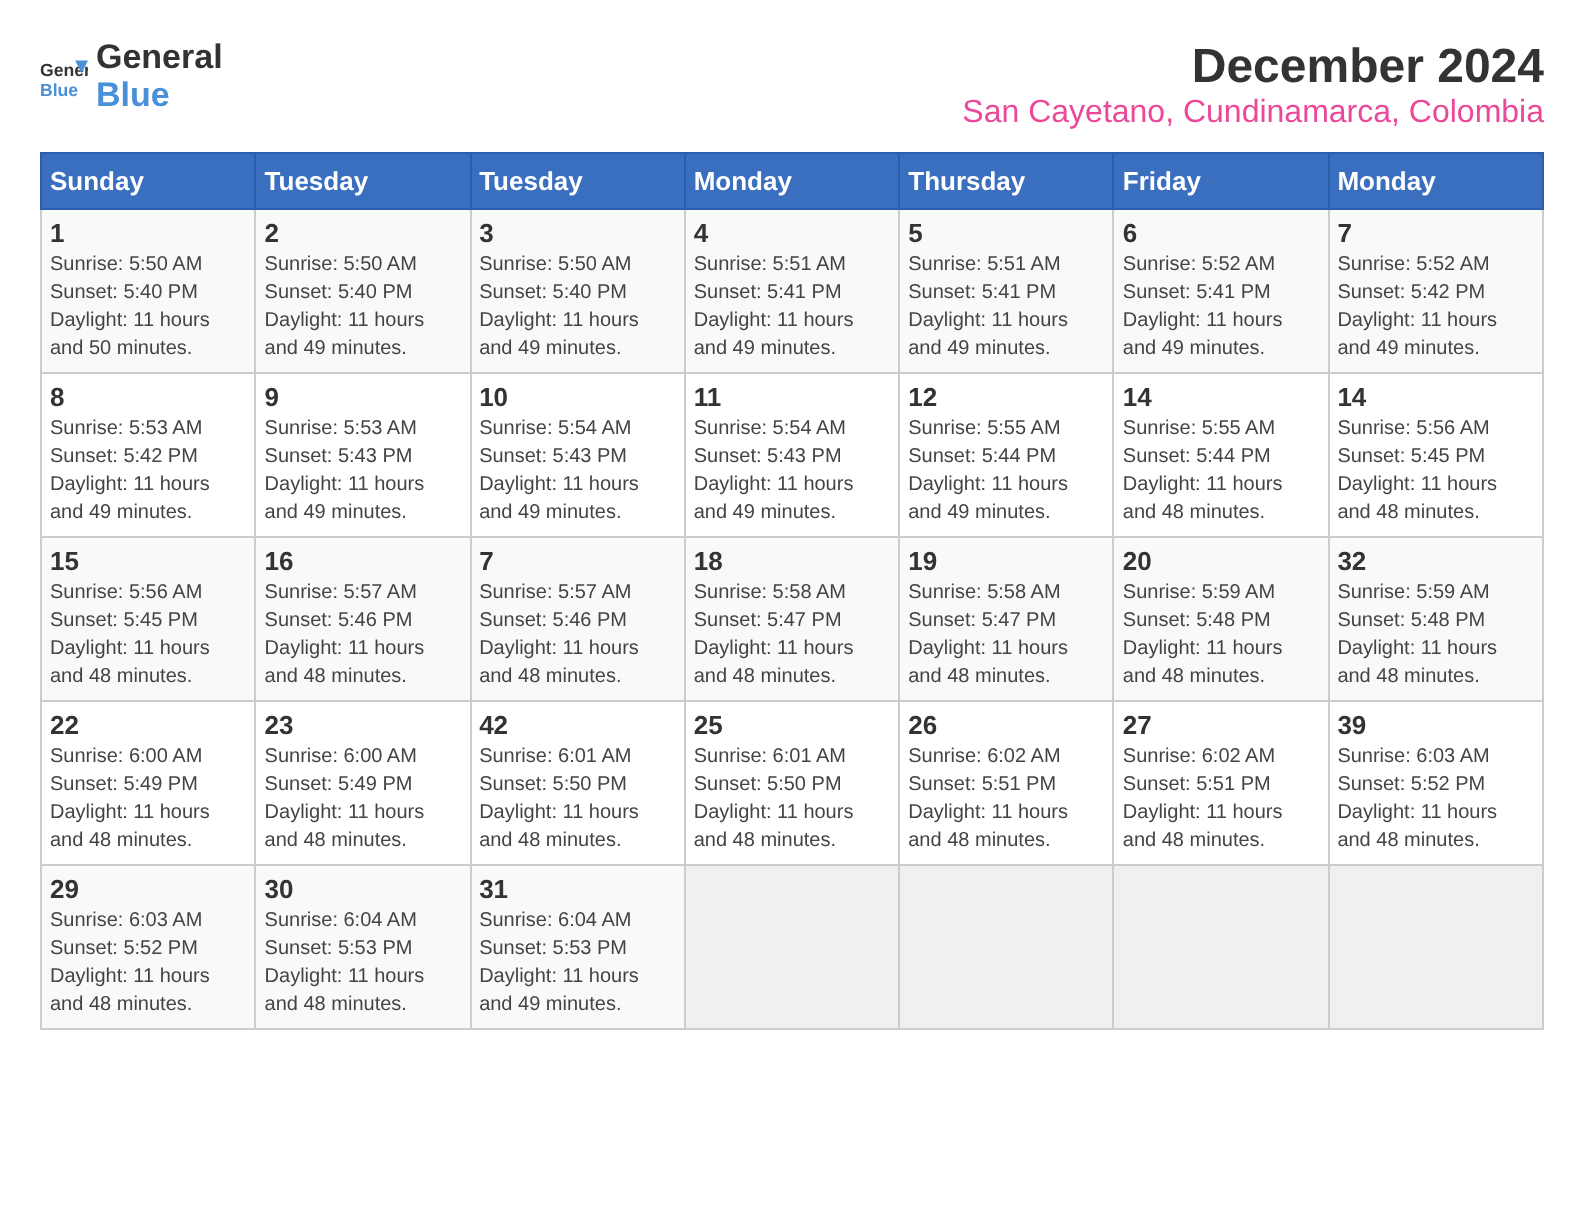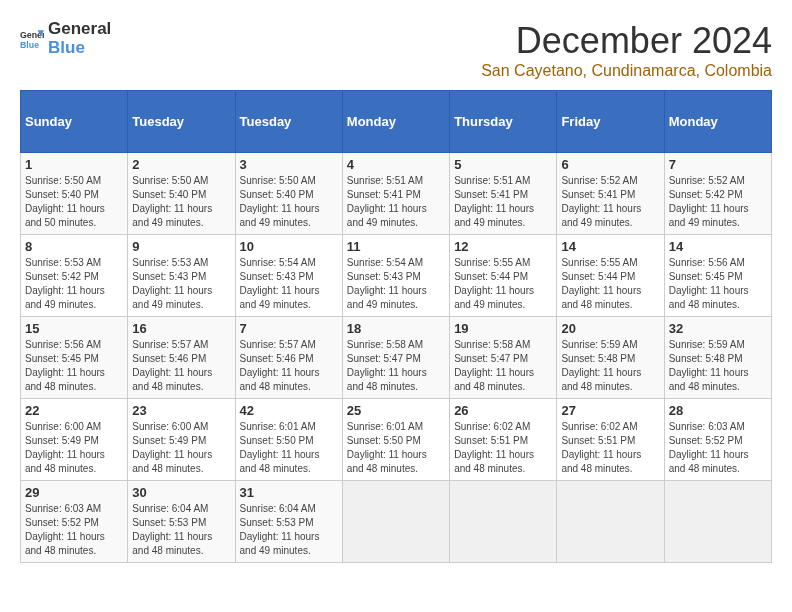--- a/index.html
+++ b/index.html
@@ -22,37 +22,37 @@
       gap: 4px;
     }
     .logo-icon {
       width: 24px;
       height: 24px;
     }
     .title-section {
       text-align: right;
     }
     .calendar-title {
-      font-size: 36px;
-      font-weight: normal;
+      font-size: 24px;
+      font-weight: bold;
       color: #333;
     }
     .calendar-subtitle {
       font-size: 16px;
-      color: #a16207;
+      color: #ec4899;
     }
     table {
       width: 100%;
       border-collapse: collapse;
       font-size: 11px;
     }
     thead tr th {
       background-color: #3a6ebf;
       color: white;
-      padding: 23px 4px;
+      padding: 6px 4px;
       text-align: left;
       font-size: 13px;
       font-weight: bold;
       border: 1px solid #2a5eaf;
     }
     tbody tr td {
       border: 1px solid #ccc;
       padding: 4px;
       vertical-align: top;
       width: calc(100% / 7);
@@ -331,21 +331,21 @@
         </td>
         <td>
           <span class="day-number">27</span>
         <div class="day-content">
           Sunrise: 6:02 AM<br>
           Sunset: 5:51 PM<br>
           Daylight: 11 hours and 48 minutes.
         </div>
         </td>
         <td>
-          <span class="day-number">28</span>
+          <span class="day-number">39</span>
         <div class="day-content">
           Sunrise: 6:03 AM<br>
           Sunset: 5:52 PM<br>
           Daylight: 11 hours and 48 minutes.
         </div>
         </td>
       </tr>
       <tr>
         <td>
           <span class="day-number">29</span>

